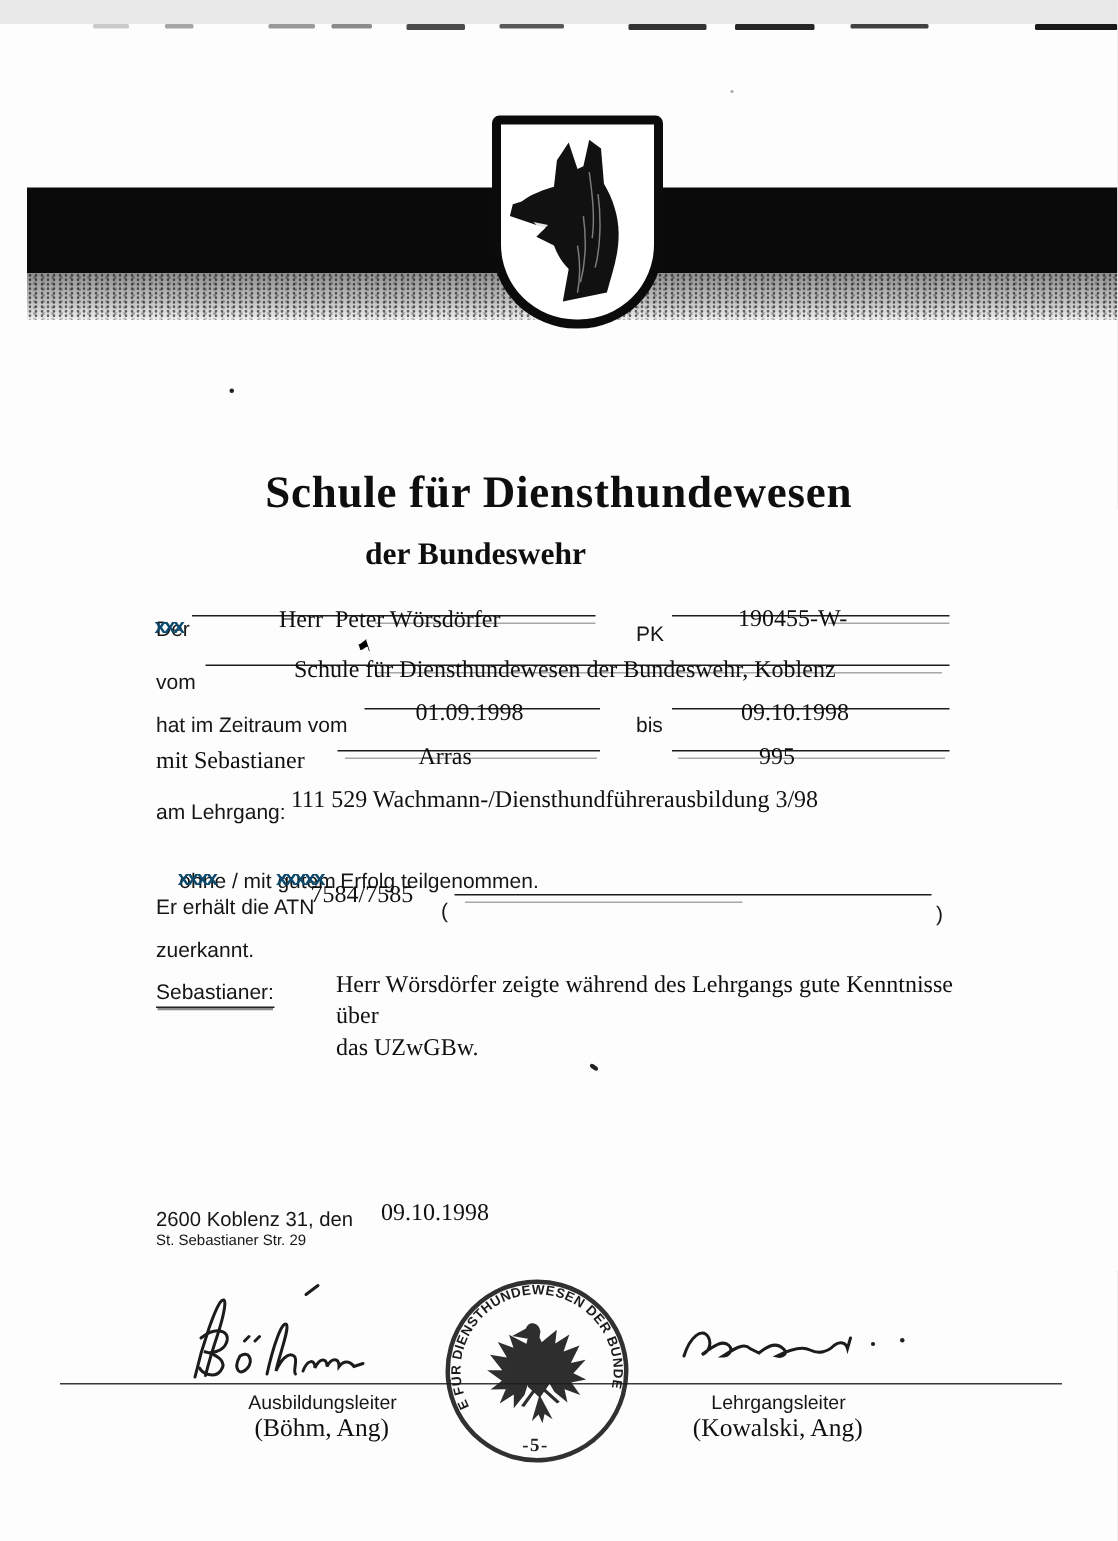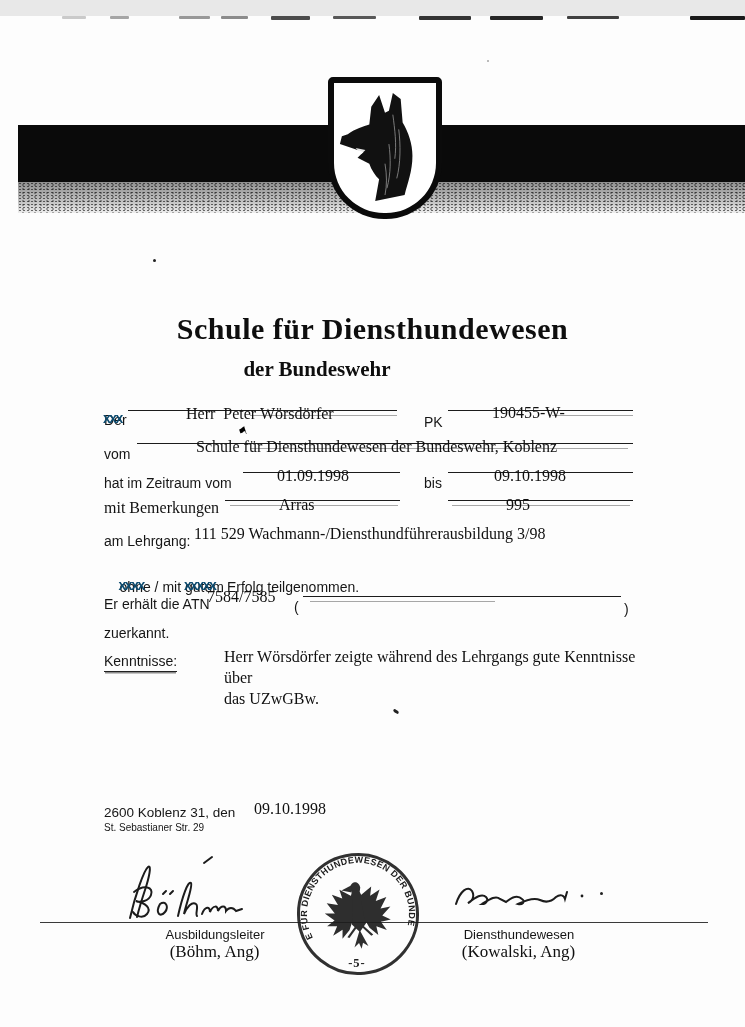--- a/index.html
+++ b/index.html
@@ -113,21 +113,21 @@
 
   
   <div class="abs lbl" style="left:104px;top:459px">hat im Zeitraum vom</div>
   <div class="uline" style="left:243px;top:456px;width:157px"></div>
   <div class="abs typed" style="left:277px;top:451px">01.09.1998</div>
   <div class="abs lbl" style="left:424px;top:459px">bis</div>
   <div class="uline" style="left:448px;top:456px;width:185px"></div>
   <div class="abs typed" style="left:494px;top:451px">09.10.1998</div>
 
   
-  <div class="abs typed" style="left:104px;top:483px">mit Bemerkungen</div>
+  <div class="abs typed" style="left:104px;top:483px">mit Sebastianer</div>
   <div class="uline" style="left:225px;top:484px;width:175px"></div>
   <div class="echo" style="left:230px;top:489px;width:168px"></div>
   <div class="abs typed" style="left:279px;top:480px">Arras</div>
   <div class="uline" style="left:448px;top:484px;width:185px"></div>
   <div class="echo" style="left:452px;top:489px;width:178px"></div>
   <div class="abs typed" style="left:506px;top:480px">995</div>
 
   
   <div class="abs lbl" style="left:104px;top:517px">am Lehrgang:</div>
   <div class="abs typed" style="left:194px;top:509px">111 529 Wachmann-/Diensthundführerausbildung 3/98</div>
@@ -142,21 +142,21 @@
   <div class="abs typed" style="left:207px;top:572px">7584/7585</div>
   <div class="abs lbl" style="left:294px;top:583px">(</div>
   <div class="uline" style="left:303px;top:580px;width:318px"></div>
   <div class="echo" style="left:310px;top:585px;width:185px"></div>
   <div class="abs lbl" style="left:624px;top:585px">)</div>
 
   
   <div class="abs lbl" style="left:104px;top:609px">zuerkannt.</div>
 
   
-  <div class="abs lbl bem-label" style="left:104px;top:637px">Kenntnisse:</div>
+  <div class="abs lbl bem-label" style="left:104px;top:637px">Sebastianer:</div>
   <div class="abs typed bem-text" style="left:224px;top:630px;width:420px">Herr Wörsdörfer zeigte während des Lehrgangs gute Kenntnisse über
 das UZwGBw.</div>
 
   
   <div class="abs lbl" style="left:104px;top:789px;font-size:13.5px">2600 Koblenz 31, den</div>
   <div class="abs typed" style="left:254px;top:784px">09.10.1998</div>
   <div class="abs lbl" style="left:104px;top:806px;font-size:10px">St. Sebastianer Str. 29</div>
 
   
   <div class="sigline"></div>
@@ -172,21 +172,21 @@
     <path d="M104,9 L112,3"></path>
   </svg>
   <div class="abs role" style="left:154px;top:911px;width:122px">Ausbildungsleiter</div>
   <div class="abs sname" style="left:132px;top:926px;width:165px">(Böhm, Ang)</div>
 
   
   <svg class="abs" style="left:448px;top:858px" width="160" height="42" viewBox="0 0 160 42" fill="none" stroke="#1c1c1c" stroke-width="2" stroke-linecap="round">
     <path d="M8,30 C12,17 20,11 24,17 C27,22 24,28 20,29 C28,23 34,19 38,23 C41,26 38,30 34,30 C42,25 48,21 52,25 L58,28 C64,23 70,21 74,25 C78,28 74,31 70,30 C78,26 86,23 92,26 C98,29 104,27 108,23 C112,20 116,21 117,25 L119,18"></path>
     <circle cx="134" cy="22" r="1.4" fill="#1c1c1c" stroke="none"></circle>
   </svg>
-  <div class="abs role" style="left:458px;top:911px;width:122px">Diensthundewesen</div>
+  <div class="abs role" style="left:458px;top:911px;width:122px">Lehrgangsleiter</div>
   <div class="abs sname" style="left:436px;top:926px;width:165px">(Kowalski, Ang)</div>
 
   
   <svg class="abs" style="left:294px;top:834px;transform:rotate(-6deg)" width="128" height="128" viewBox="0 0 128 128">
     <circle cx="64" cy="64" r="59.5" fill="none" stroke="#1b1b1b" stroke-width="3" opacity=".9"></circle>
     <defs>
       <path id="ringPath" d="M 16.1 81.4 A 51 51 0 1 1 111.9 81.4"></path>
     </defs>
     <text font-family="Liberation Sans, sans-serif" font-size="9" font-weight="bold" fill="#1b1b1b" letter-spacing=".4">
       <textPath href="#ringPath" startOffset="50%" text-anchor="middle">SCHULE FÜR DIENSTHUNDEWESEN DER BUNDESWEHR</textPath>

